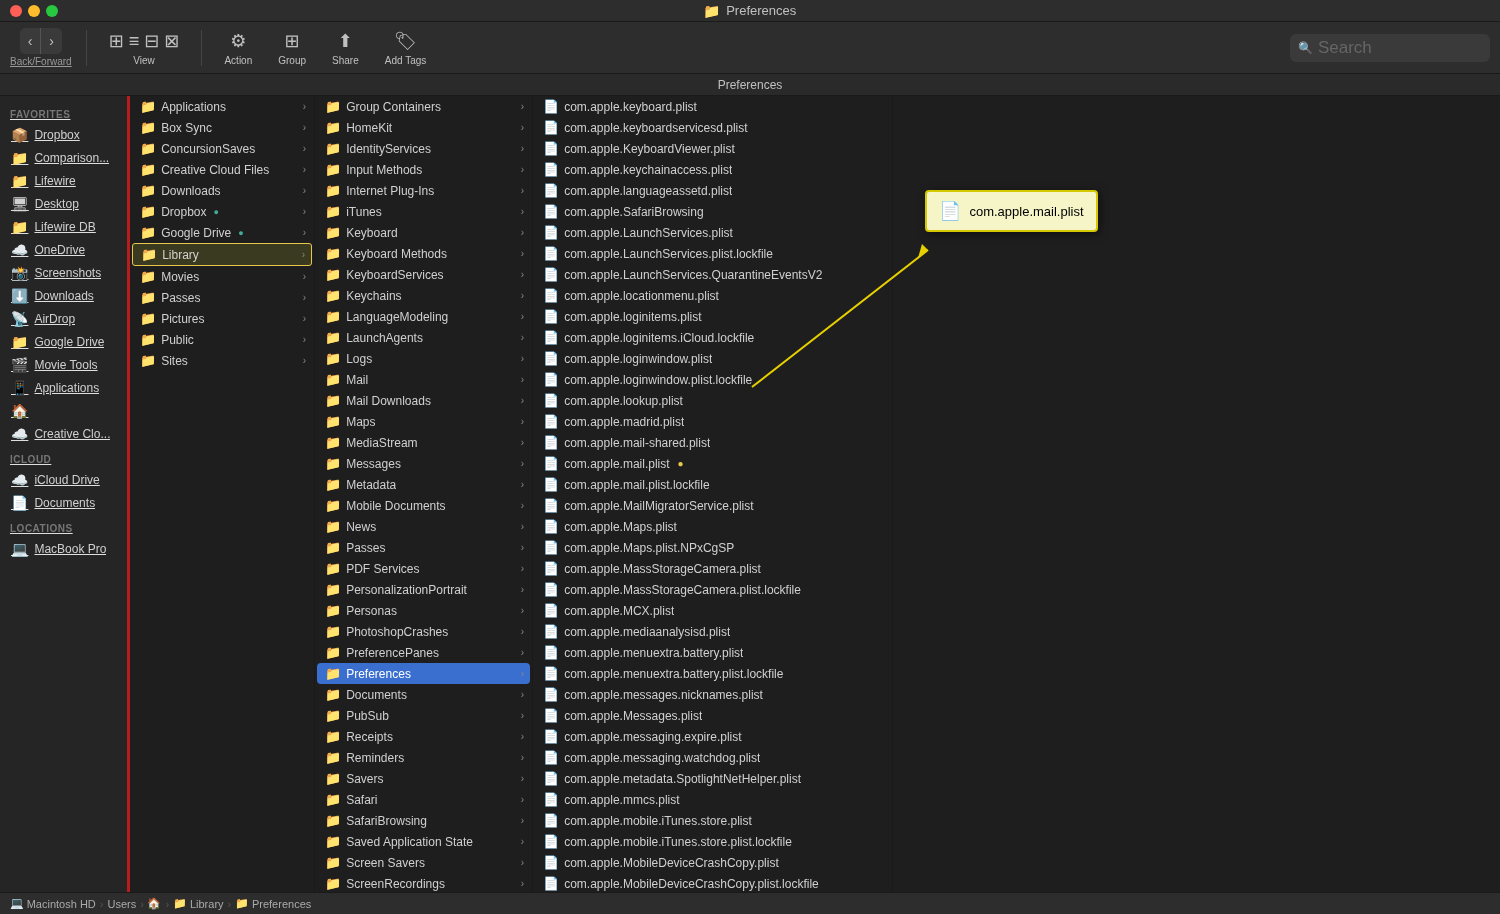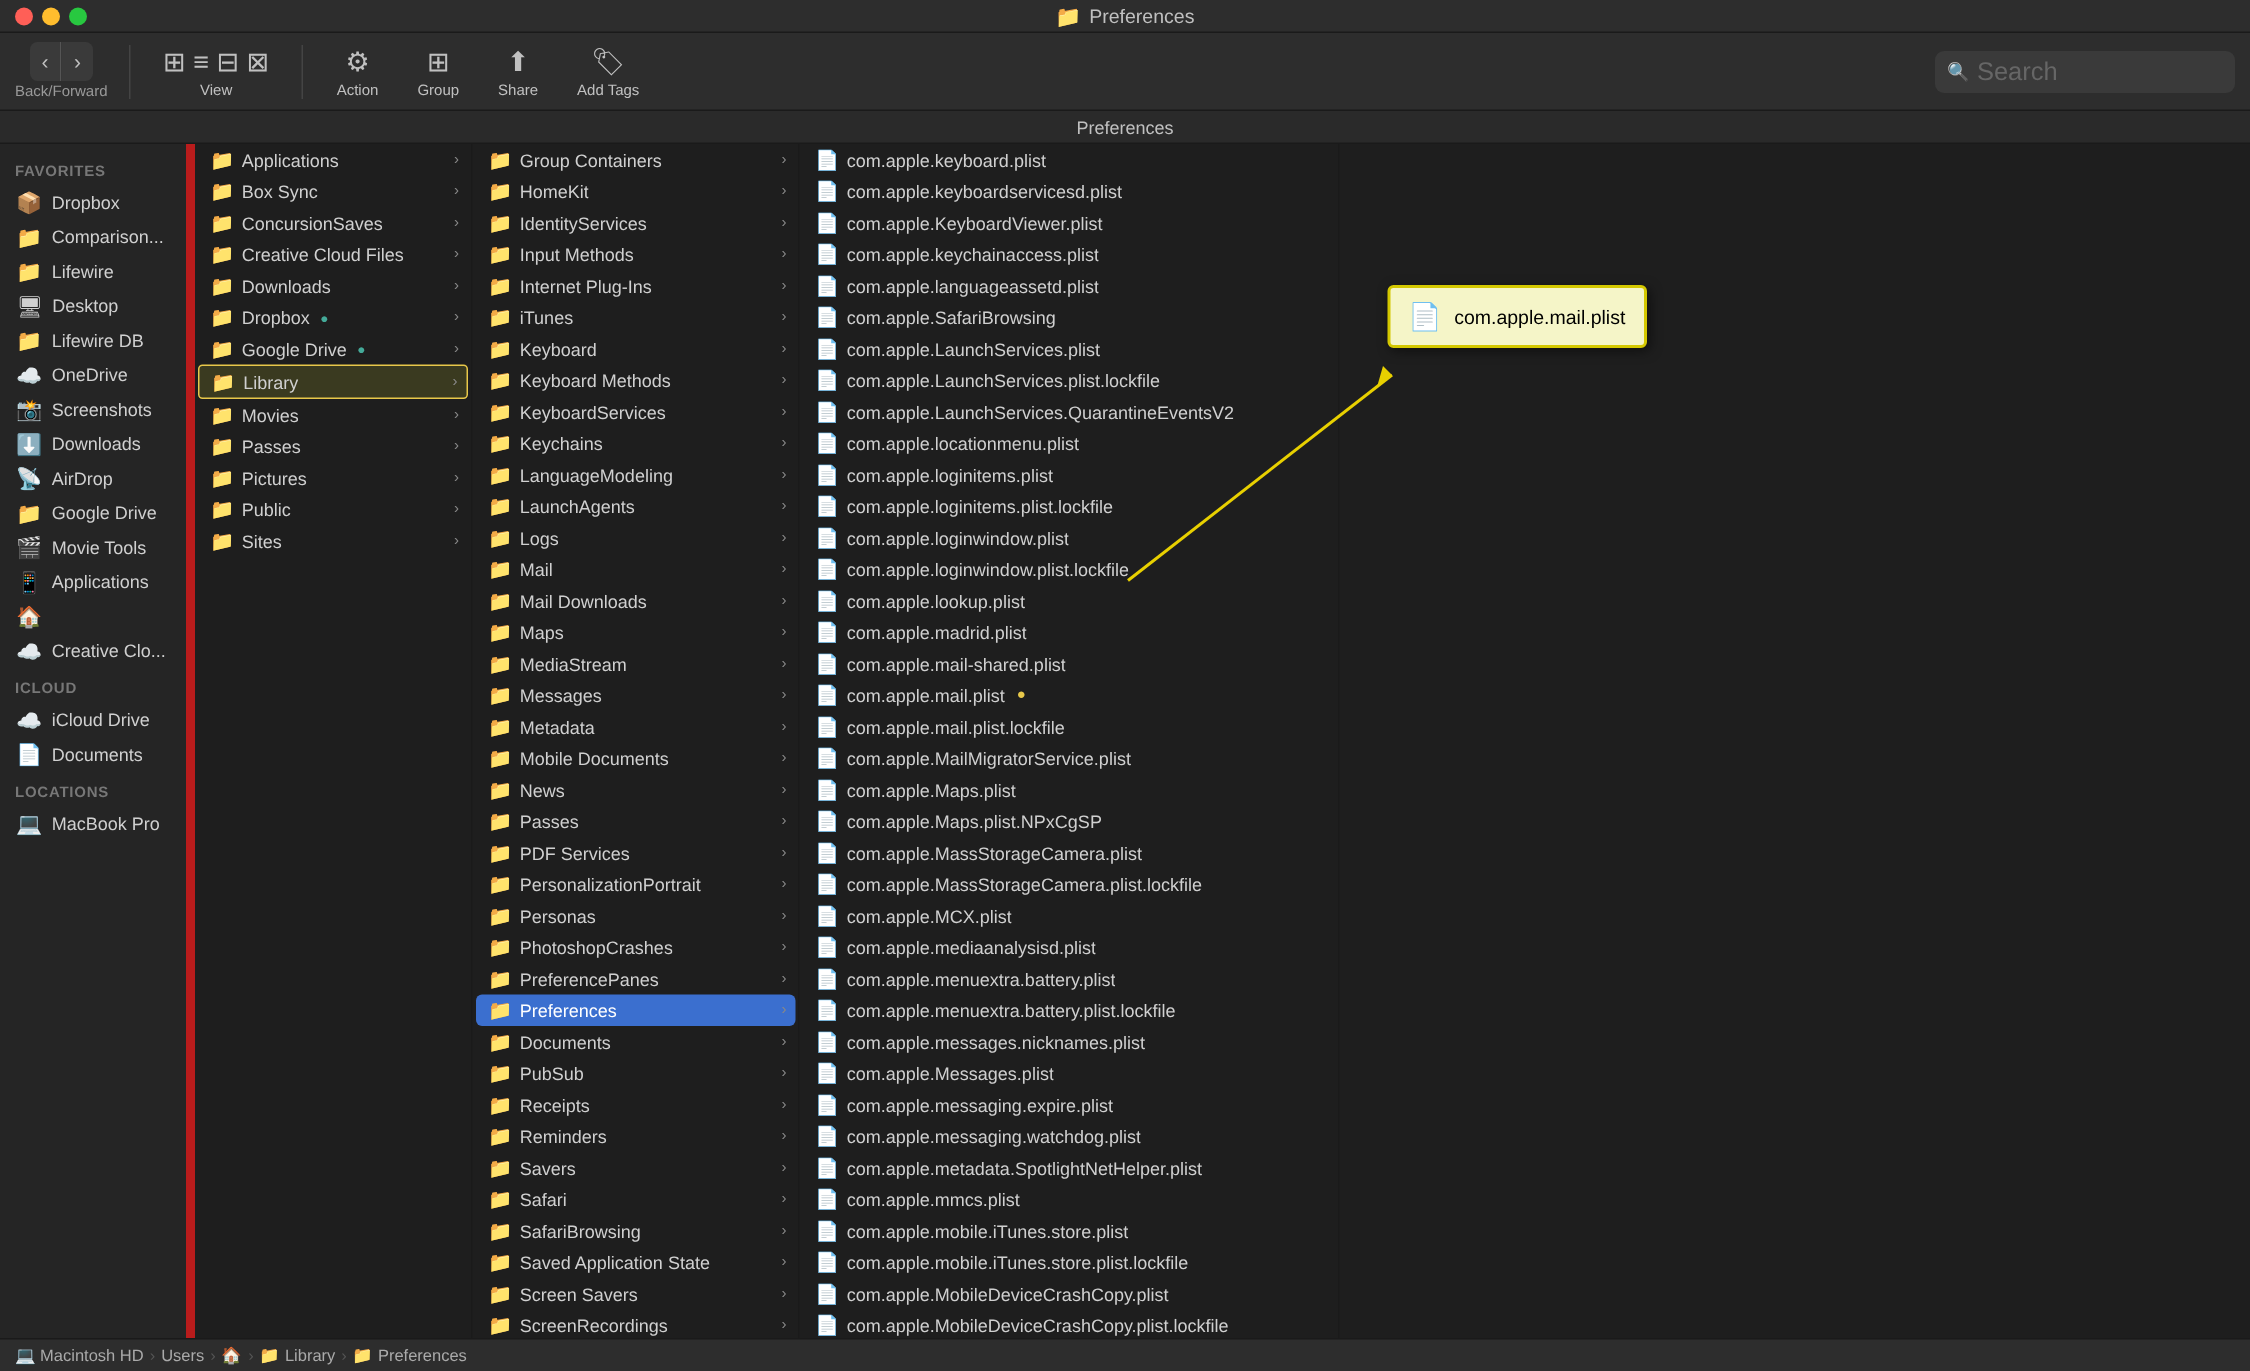--- a/index.html
+++ b/index.html
@@ -97,20 +97,21 @@
       cursor: pointer;
       font-size: 14px;
       border-radius: 0;
     }
     .nav-btn:first-child { border-radius: 5px 0 0 5px; border-right: 1px solid #555; }
     .nav-btn:last-child { border-radius: 0 5px 5px 0; }
     .nav-btn-label {
       font-size: 10px;
       color: #999;
       text-align: center;
+      text-decoration: underline;
     }
     .search-box {
       margin-left: auto;
       display: flex;
       align-items: center;
       background: #3a3a3a;
       border-radius: 6px;
       padding: 4px 8px;
       gap: 5px;
       width: 200px;
@@ -167,24 +168,25 @@
       justify-content: center;
       font-size: 12px;
       color: #c0c0c0;
       border-bottom: 1px solid #1a1a1a;
     }
 
     
     .sidebar {
       width: 130px;
       background: #252525;
-      border-right: 6px solid #b91c1c;
+      border-right: 3px solid #b91c1c;
       overflow-y: auto;
       flex-shrink: 0;
       padding-top: 5px;
+      text-decoration: underline;
     }
     .sidebar-section-label {
       font-size: 10px;
       font-weight: 700;
       color: #777;
       padding: 8px 10px 3px 10px;
       text-transform: uppercase;
       letter-spacing: 0.5px;
     }
     .sidebar-item {
@@ -728,21 +730,21 @@
         <div class="col-item">
           <span class="ci-icon">📄</span>
           <span class="ci-label">com.apple.locationmenu.plist</span>
         </div>
         <div class="col-item">
           <span class="ci-icon">📄</span>
           <span class="ci-label">com.apple.loginitems.plist</span>
         </div>
         <div class="col-item">
           <span class="ci-icon">📄</span>
-          <span class="ci-label">com.apple.loginitems.plist.lockfile</span>
+          <span class="ci-label">com.apple.loginitems.iCloud.lockfile</span>
         </div>
         <div class="col-item">
           <span class="ci-icon">📄</span>
           <span class="ci-label">com.apple.loginwindow.plist</span>
         </div>
         <div class="col-item">
           <span class="ci-icon">📄</span>
           <span class="ci-label">com.apple.loginwindow.plist.lockfile</span>
         </div>
         <div class="col-item">

